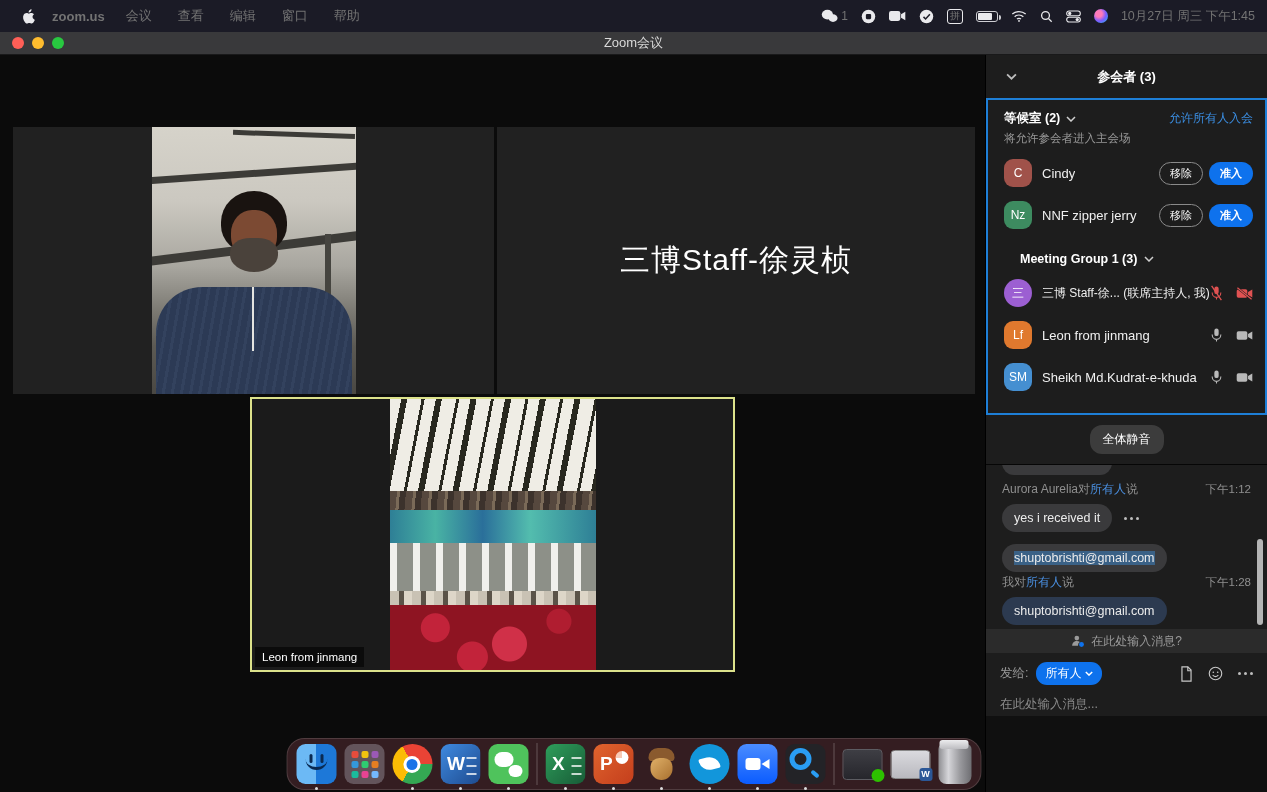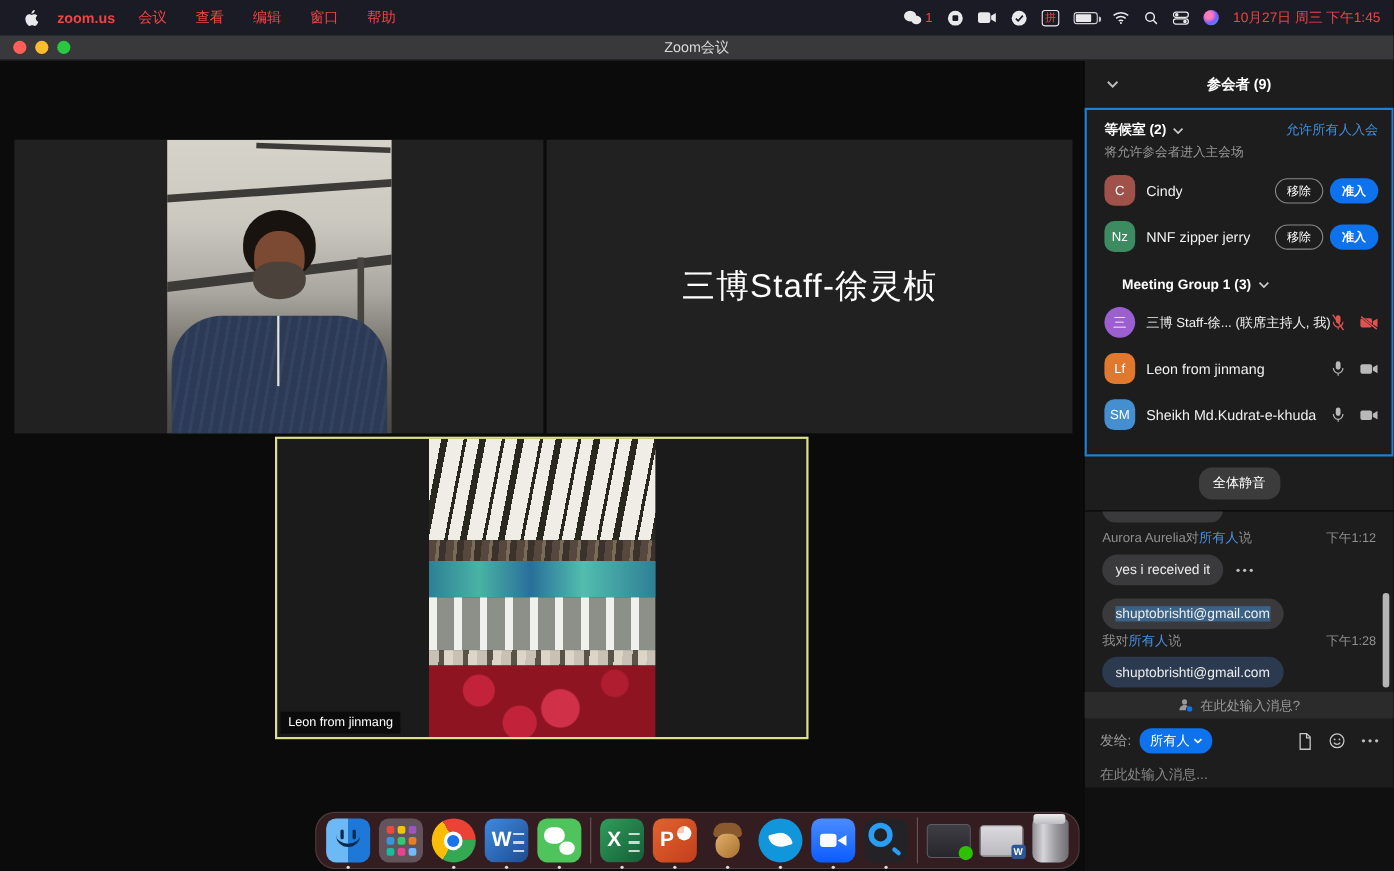--- a/index.html
+++ b/index.html
@@ -3,21 +3,21 @@
 <meta charset="utf-8">
 <style>
   * { margin:0; padding:0; box-sizing:border-box; }
   html,body { width:1267px; height:792px; }
   body {
     font-family:"Liberation Sans","DejaVu Sans",sans-serif;
     background:#0a090c; color:#e8e8e8; overflow:hidden; position:relative;
   }
   
   .menubar { height:14px; background:#1b1b26; display:flex; align-items:center;
-    font-size:13px; color:#ef4444; padding:16px 12px; position:relative; z-index:30;}
+    font-size:13px; color:#737373; padding:16px 12px; position:relative; z-index:30;}
   .mb-left { display:flex; align-items:center; }
   .apple { width:14px; height:16px; margin:0 16px 0 10px; display:flex; align-items:center;}
   .mb-app { font-weight:bold; margin-right:8px; }
   .mb-item { padding:0 13px; }
   .mb-right { margin-left:auto; display:flex; align-items:center; gap:13px; font-size:12px; }
   .st-ic { display:flex; align-items:center; gap:3px; }
   .pinyin { border:1.4px solid #e9e9ec; border-radius:3px; width:16px; height:15px;
     font-size:10px; display:flex; align-items:center; justify-content:center; }
   .battery { position:relative; width:22px; height:11px; border:1px solid #cfcfd4; border-radius:3px; }
   .battery i { position:absolute; left:1px; top:1px; bottom:1px; width:70%; background:#e9e9ec; border-radius:1px;}
@@ -338,21 +338,21 @@
   </div>
 
   <div class="panel">
 
     <div class="sec-header">
       <span class="sec-chev">
         <svg width="11" height="7" viewBox="0 0 10 6">
             <polyline points="1,1 5,5 9,1" fill="none" stroke="currentColor" stroke-width="1.6"></polyline>
           </svg>
       </span>
-      <span class="sec-title">参会者 (9)</span>
+      <span class="sec-title">参会者 (3)</span>
     </div>
 
     <div class="blue-box">
       <div class="wr-head">
         <span class="wr-title">
           <span>等候室 (2)</span>
           <svg width="10" height="6" viewBox="0 0 10 6">
               <polyline points="1,1 5,5 9,1" fill="none" stroke="#cfcfcf" stroke-width="1.5"></polyline>
             </svg>
         </span>

